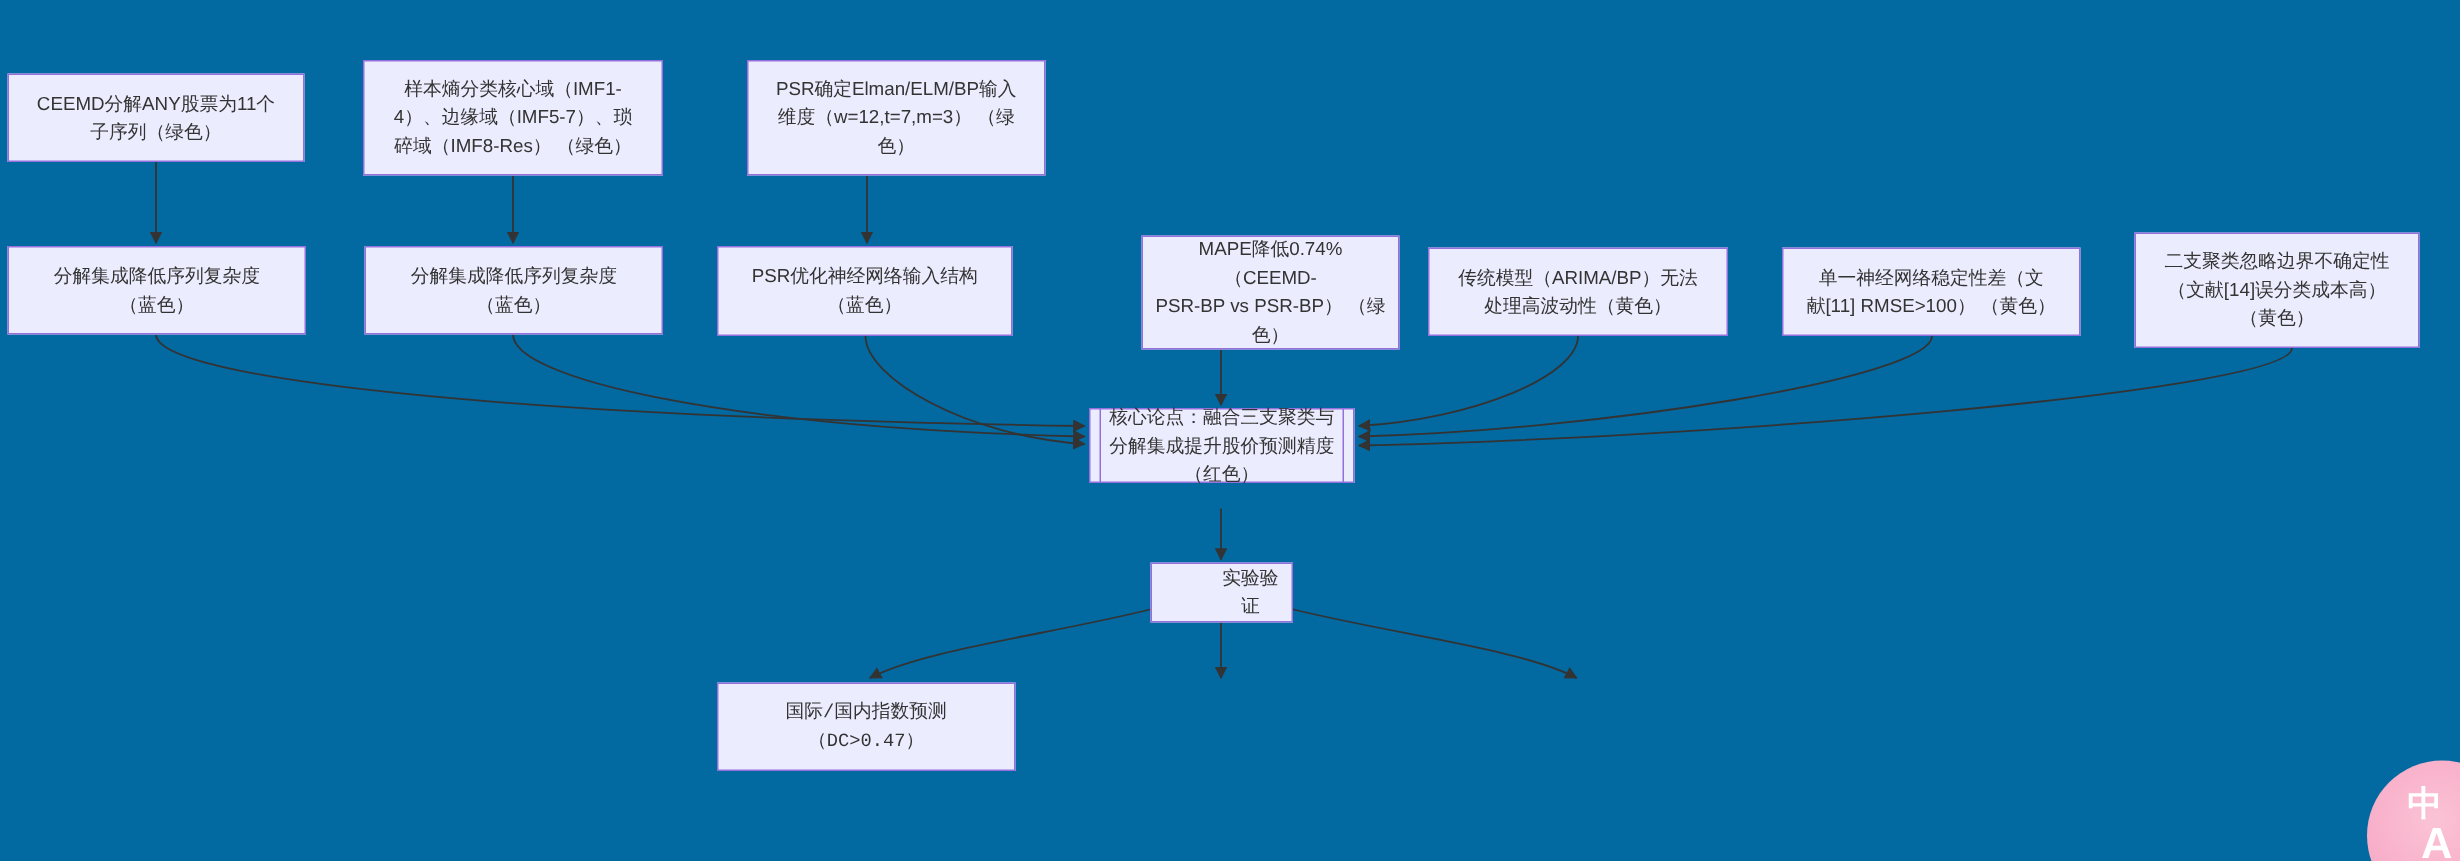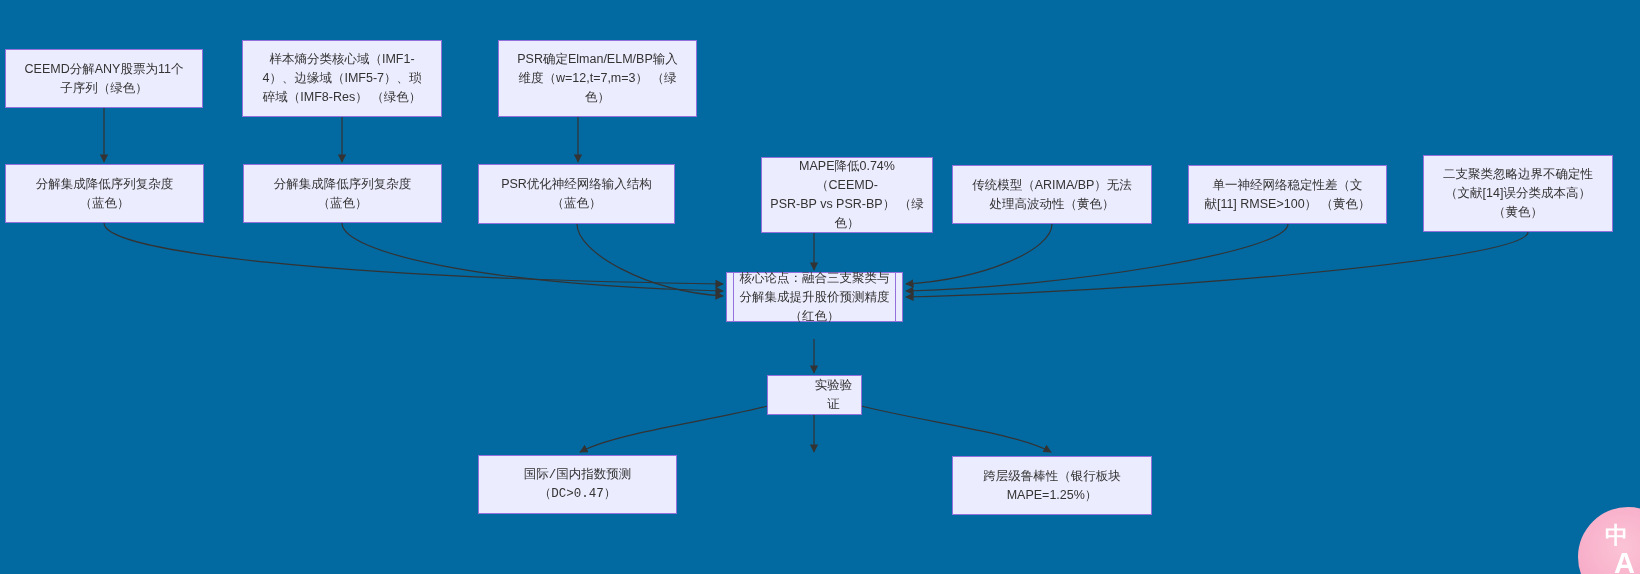--- a/index.html
+++ b/index.html
@@ -128,21 +128,19 @@
 （黄色）</div>
 
   <div class="node n-core">核心论点：融合三支聚类与
 分解集成提升股价预测精度
 （红色）<span class="core-inner"></span></div>
 
   <div class="node n-exp">实验验证</div>
 
   <div class="node n-e1">国际/国内指数预测
 （DC&gt;0.47）</div>
-  <div class="node n-e3">跨层级鲁棒性（银行板块
-MAPE=1.25%）</div>
 
   <div class="badge">
     <span class="zh">中</span>
     <span class="en">A</span>
   </div>
 
 </div>
 
 </body></html>

